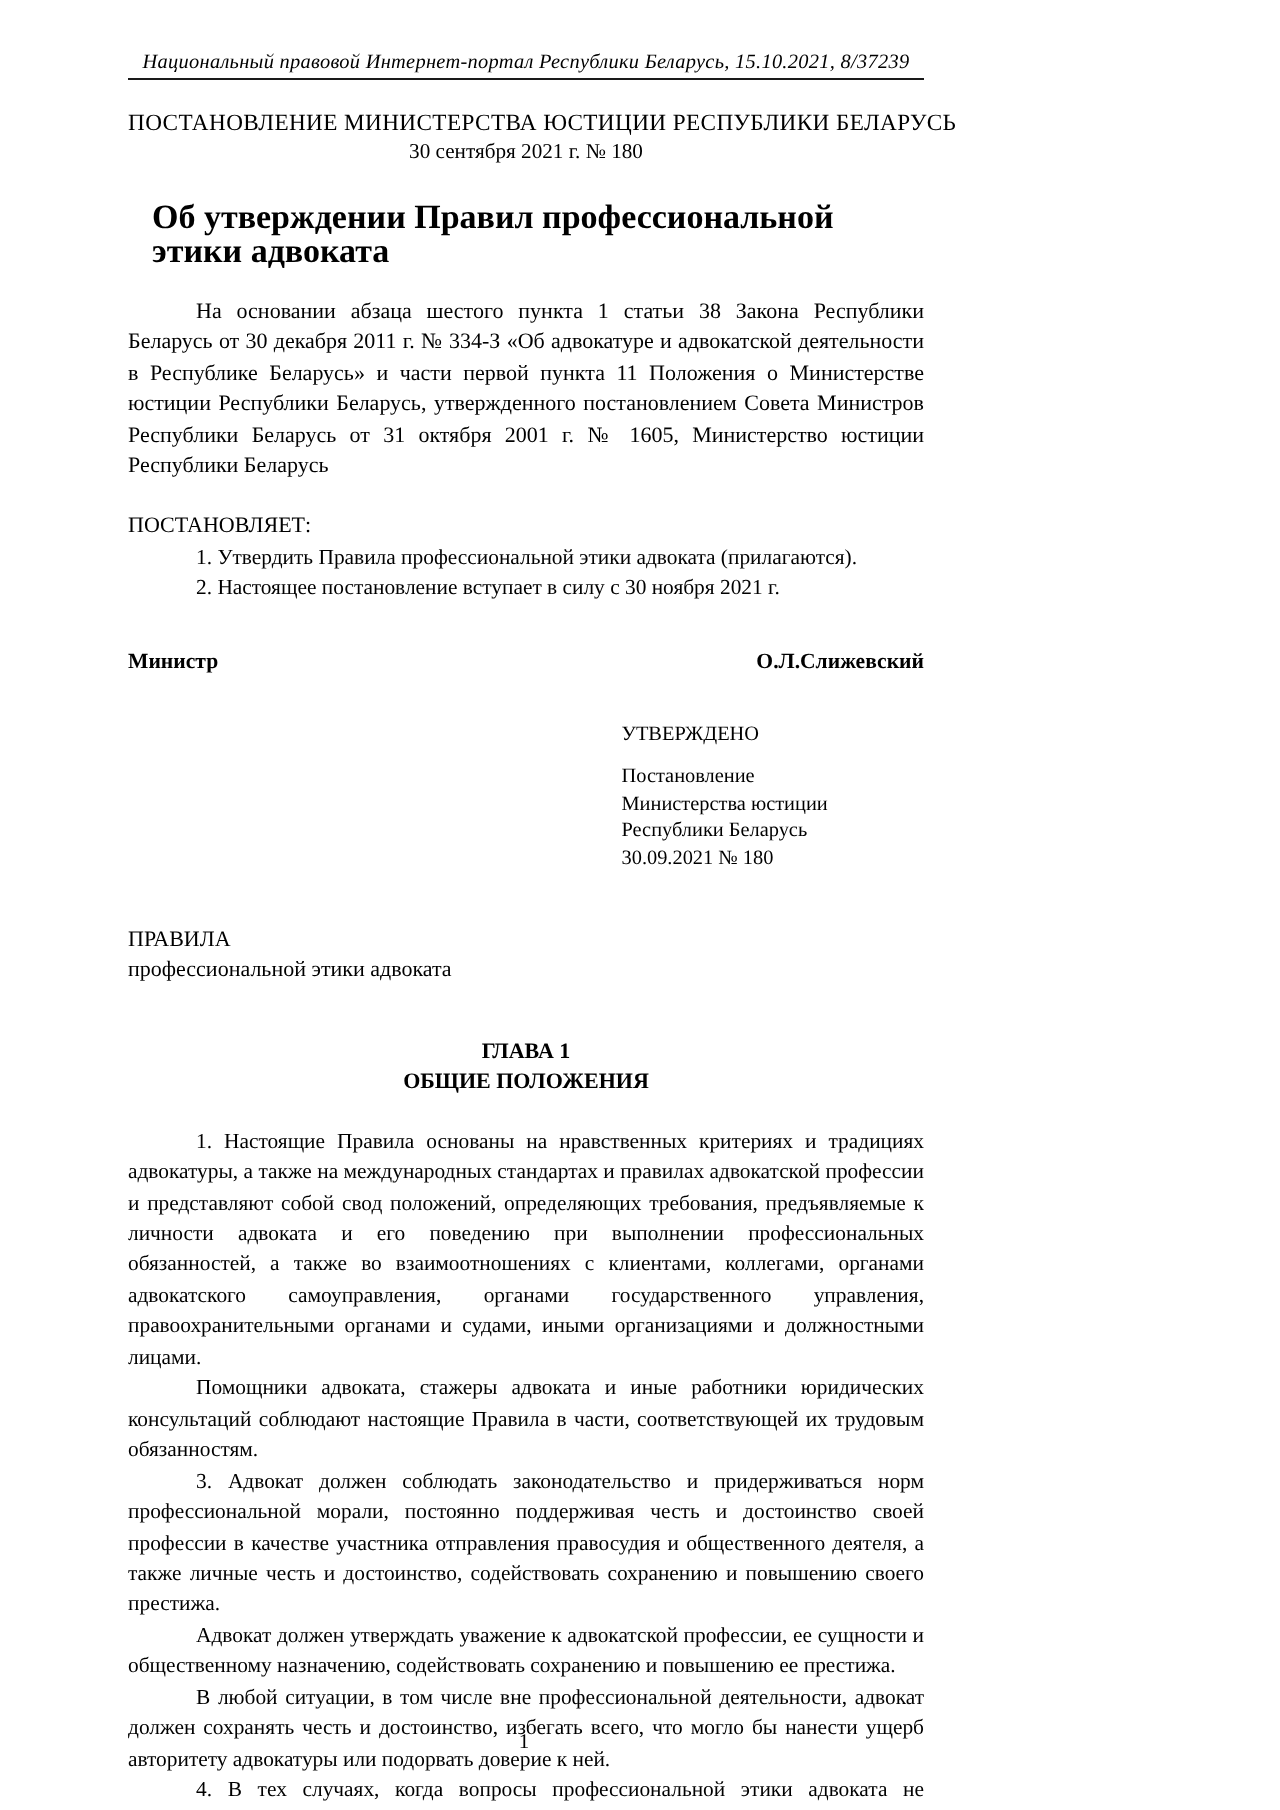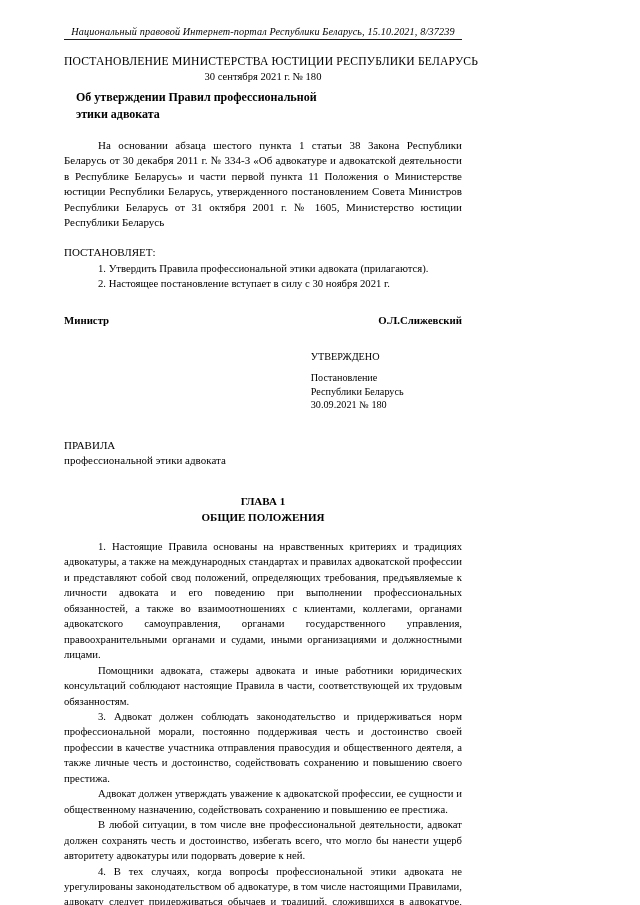--- a/index.html
+++ b/index.html
@@ -67,23 +67,23 @@
   }
   .doc-date {
     text-align: center;
     font-size: 10.6px;
     margin: 1px 0 0 0;
     line-height: 14px;
   }
 
   
   .subject {
-    margin: 5px 0 0 0;
+    margin: 16px 0 0 0;
     font-weight: bold;
-    font-size: 12px;
+    font-size: 17px;
     line-height: 17px;
     text-align: left;
     padding-left: 12px;
   }
   .subject-line { display: block; }
 
   
   .preamble {
     margin: 15px 0 0 0;
     font-size: 11px;
@@ -200,20 +200,21 @@
     </div>
 
     <div class="signature">
       <span>Министр</span>
       <span>О.Л.Слижевский</span>
     </div>
 
     <div class="approval">
       <span class="approval-title">УТВЕРЖДЕНО</span>
       <span class="approval-line">Постановление</span>
+      <span class="approval-line">Министерства юстиции</span>
       <span class="approval-line">Республики Беларусь</span>
       <span class="approval-line">30.09.2021 № 180</span>
     </div>
 
     <div class="rules-heading">
       <span>ПРАВИЛА</span>
       <span>профессиональной этики адвоката</span>
     </div>
 
     <div class="chapter">

